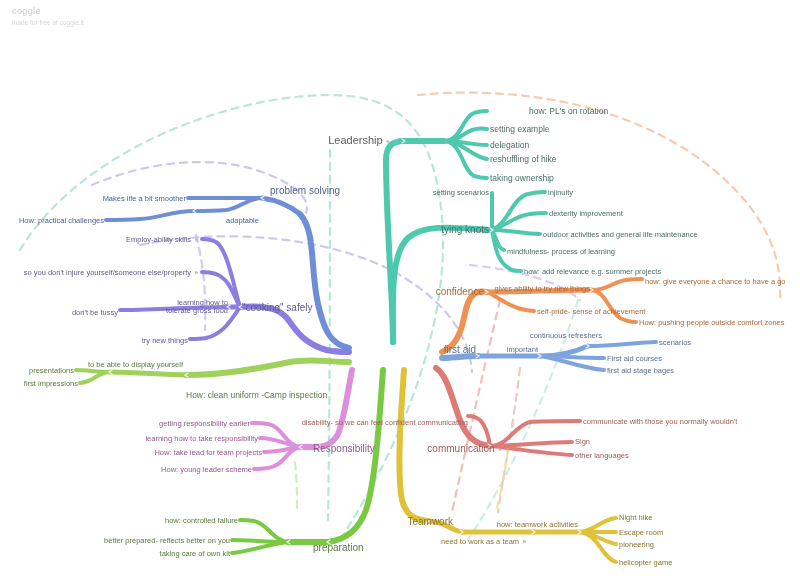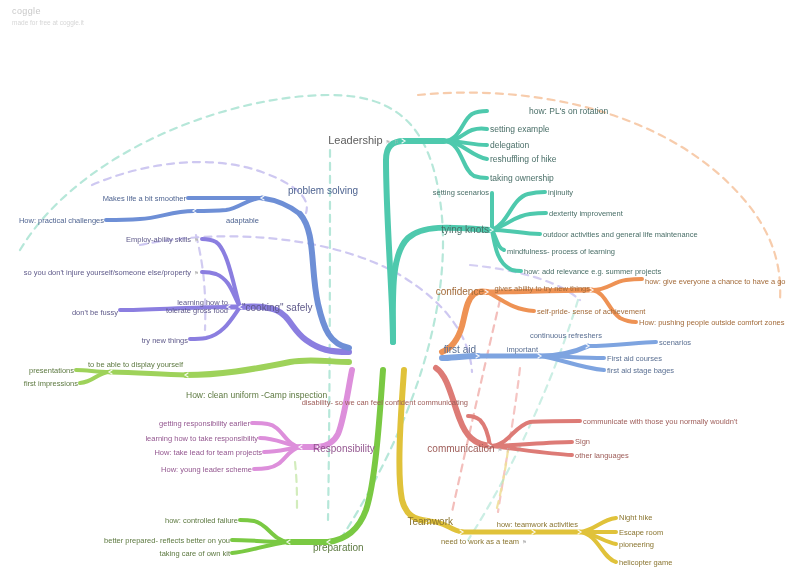--- a/index.html
+++ b/index.html
@@ -175,21 +175,21 @@
   <div class="lbl r t9" style="left:639px;top:322px;color:#a36b3a;">How: pushing people outside comfort zones</div>
 
   <div class="lbl l t11" style="left:476px;top:349px;color:#5a6f92;">first aid</div>
   <div class="lbl l t9" style="left:538px;top:349px;color:#5a6f92;">important</div>
   <div class="lbl l t9" style="left:602px;top:335px;color:#5a6f92;">continuous refreshers</div>
   <div class="lbl r t9" style="left:659px;top:342px;color:#5a6f92;">scenarios</div>
   <div class="lbl r t9" style="left:607px;top:358px;color:#5a6f92;">First aid courses</div>
   <div class="lbl r t9" style="left:607px;top:370px;color:#5a6f92;">first aid stage bages</div>
 
   <div class="lbl l t11" style="left:512px;top:448px;color:#9e5d59;"><span>communication</span><span class="pin">⚑ ⚐</span></div>
-  <div class="lbl l t9" style="left:468px;top:402px;color:#9e5d59;text-align:right;">disability- so we can feel confident communicating</div>
+  <div class="lbl l t9" style="left:468px;top:422px;color:#9e5d59;text-align:right;">disability- so we can feel confident communicating</div>
   <div class="lbl r t9" style="left:583px;top:421px;color:#9e5d59;">communicate with those you normally wouldn't</div>
   <div class="lbl r t9" style="left:575px;top:441px;color:#9e5d59;">Sign</div>
   <div class="lbl r t9" style="left:575px;top:455px;color:#9e5d59;">other languages</div>
 
   <div class="lbl l t11" style="left:453px;top:521px;color:#8a7530;">Teamwork</div>
   <div class="lbl l t9" style="left:528px;top:541px;color:#8a7530;"><span>need to work as a team</span><span class="pin">⚑</span></div>
   <div class="lbl l t9" style="left:578px;top:524px;color:#8a7530;">how: teamwork activities</div>
   <div class="lbl r t9" style="left:619px;top:517px;color:#8a7530;">Night hike</div>
   <div class="lbl r t9" style="left:619px;top:532px;color:#8a7530;">Escape room</div>
   <div class="lbl r t9" style="left:619px;top:544px;color:#8a7530;">pioneering</div>
@@ -211,18 +211,18 @@
   <div class="lbl l t9" style="left:262px;top:452px;color:#93568f;">How: take lead for team projects</div>
   <div class="lbl l t9" style="left:252px;top:469px;color:#93568f;">How: young leader scheme</div>
 
   <div class="lbl r t11" style="left:242px;top:307px;color:#5f5a8a;">"cooking" safely</div>
   <div class="lbl l t9" style="left:228px;top:307px;color:#5f5a8a;text-align:right;white-space:normal;width:66px;line-height:1.1;">learning how to tolerate gross food</div>
   <div class="lbl l t9" style="left:118px;top:312px;color:#5f5a8a;">don't be fussy</div>
   <div class="lbl l t9" style="left:188px;top:340px;color:#5f5a8a;">try new things</div>
   <div class="lbl l t9" style="left:200px;top:239px;color:#5f5a8a;"><span>Employ-ability skills</span><span class="pin">⚑</span></div>
   <div class="lbl l t9" style="left:200px;top:272px;color:#5f5a8a;"><span>so you don't injure yourself/someone else/property</span><span class="pin">⚑</span></div>
 
-  <div class="lbl r t11" style="left:288px;top:190px;color:#4f6491;">problem solving</div>
+  <div class="lbl r t11" style="left:270px;top:190px;color:#4f6491;">problem solving</div>
   <div class="lbl l t9" style="left:186px;top:198px;color:#4f6491;">Makes life a bit smoother</div>
   <div class="lbl r t9" style="left:226px;top:220px;color:#4f6491;">adaptable</div>
   <div class="lbl l t9" style="left:104px;top:220px;color:#4f6491;">How: practical challenges</div>
 
 </div>
 
 </body></html>

